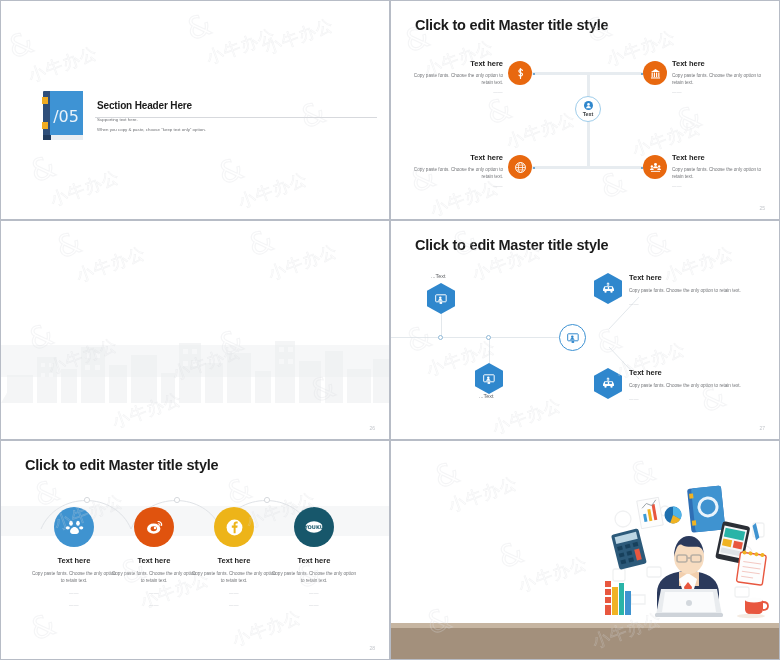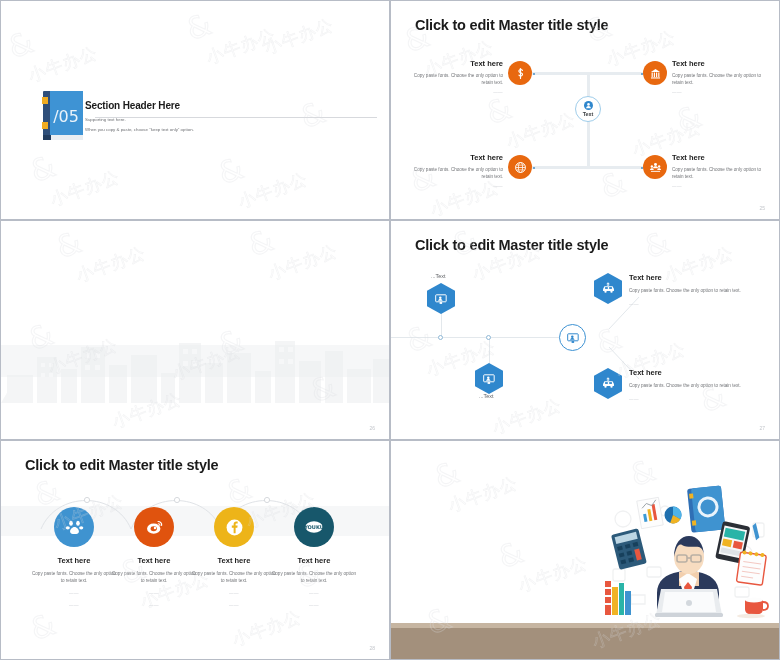--- a/index.html
+++ b/index.html
@@ -55,21 +55,21 @@
     font-size: 5px;
     color: #c3c6cb;
     z-index: 4;
   }
   .th { font-size: 7.5px; font-weight: bold; color: #1b1b1b; }
   .bd { font-size: 4.6px; color: #737579; line-height: 1.55; }
   .dash { font-size: 4.6px; color: #cfd2d6; letter-spacing: .3px; }
 
   
   .s1-book { position: absolute; left: 41px; top: 88px; width: 42px; height: 52px; z-index: 3; }
-  .s1-txt  { position: absolute; left: 84px; top: 99px; z-index: 4; }
+  .s1-txt  { position: absolute; left: 96px; top: 99px; z-index: 4; }
   .s1-h    { font-size: 10px; font-weight: bold; color: #1b1b1b; letter-spacing: -.15px; }
   .s1-rule { position: absolute; left: 94px; top: 116px; width: 282px; height: 1px; background: #d7d9dd; z-index: 3; }
   .s1-sub  { font-size: 4.4px; color: #6e7074; margin-top: 5.5px; }
   .s1-sub2 { font-size: 4.4px; color: #6e7074; margin-top: 5px; }
 
   
   .ocirc {
     position: absolute; width: 24px; height: 24px; border-radius: 50%;
     background: #e8680f; display: flex; align-items: center; justify-content: center;
     z-index: 4;

